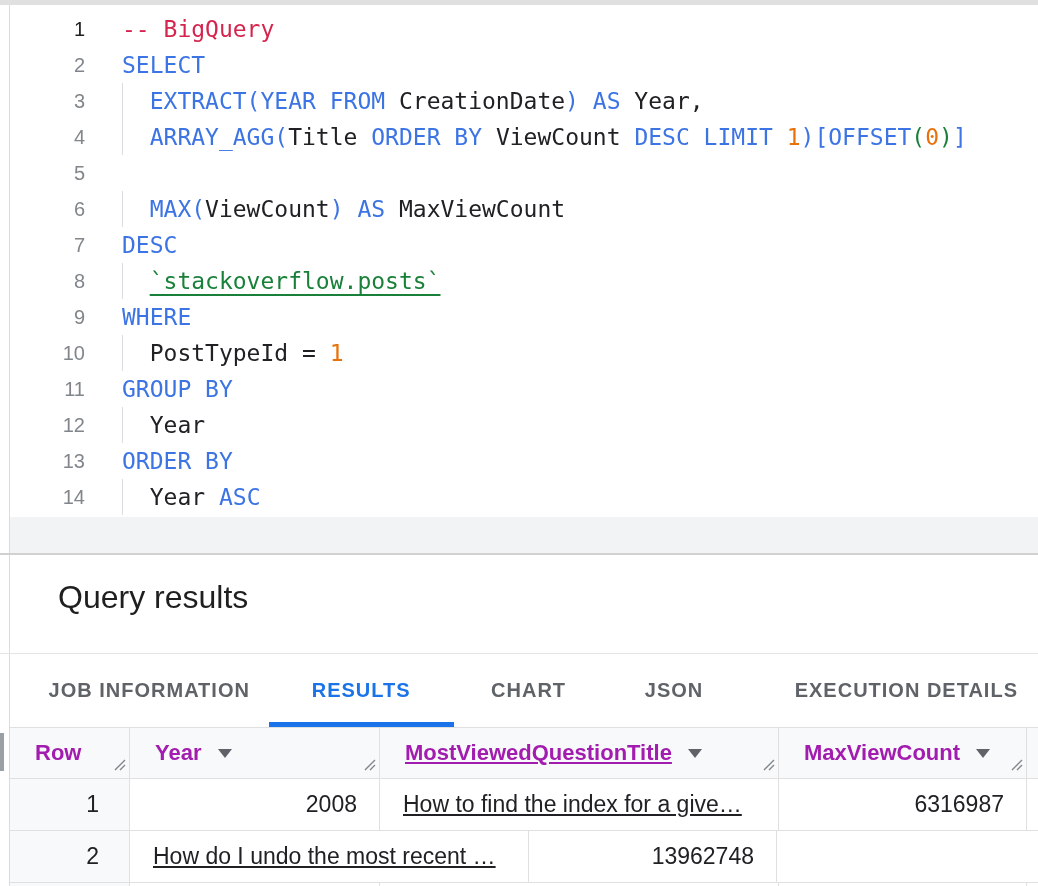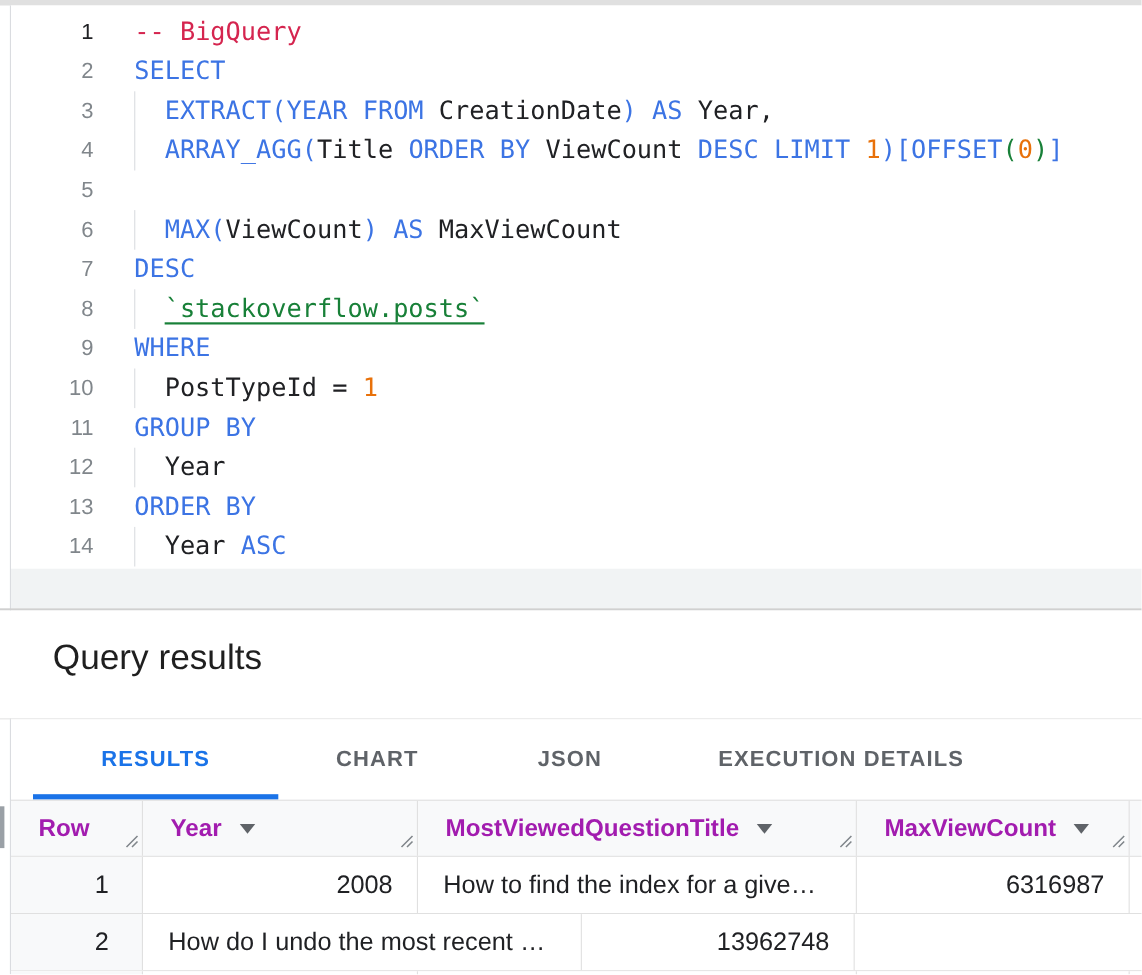--- a/index.html
+++ b/index.html
@@ -25,21 +25,21 @@
   .tk-gp{color:#188038;}
   .tk-lnk{color:#188038;text-decoration:underline;text-underline-offset:5px;cursor:pointer;}
   .tk-g{display:inline-block;width:2ch;height:36px;vertical-align:top;border-left:1px solid #dadce0;box-sizing:border-box;}
 
   
   .gap-strip{position:absolute;left:10px;top:517px;right:0;height:36px;background:#f1f3f4;}
   .divider-strong{position:absolute;left:0;top:553px;width:1038px;height:2px;background:#d0d0d0;}
   .divider-light{position:absolute;left:0;top:653px;width:1038px;height:1px;background:#e4e4e4;}
 
   
-  .qr-section{position:absolute;left:0;top:555px;right:0;height:98px;background:#fff;}
+  .qr-section{position:absolute;left:10px;top:555px;right:0;height:98px;background:#fff;}
   .qr-title{position:absolute;left:48px;top:24px;font-size:32px;font-weight:400;color:#1f1f1f;}
 
   
   .tabbar{position:absolute;left:10px;top:654px;right:0;height:73px;background:#fff;
           display:flex;align-items:stretch;padding-left:20px;}
   .tab{position:relative;display:flex;align-items:center;justify-content:center;
        font-size:20px;font-weight:bold;letter-spacing:1px;color:#5f6368;cursor:pointer;
        box-sizing:border-box;white-space:nowrap;}
   .tab.active{color:#1a73e8;}
   .tab.active::after{content:"";position:absolute;left:0;right:0;bottom:0;height:5px;background:#1a73e8;}
@@ -55,21 +55,21 @@
   .hcell .rsz{position:absolute;right:3px;bottom:1px;cursor:col-resize;}
   .trow{display:flex;height:51px;background:#fff;border-bottom:1px solid #e0e0e0;}
   .trow.sliver{height:5px;border-bottom:none;}
   .cell{box-sizing:border-box;border-right:1px solid #e0e0e0;font-size:23px;color:#202124;
         display:flex;align-items:center;overflow:hidden;white-space:nowrap;}
   .cell.num{justify-content:flex-end;padding-right:22px;}
   .cell.rownum{background:#f8f9fa;justify-content:flex-end;padding-right:30px;}
   .cell.txt{padding-left:23px;}
   .c0{width:120px;flex:0 0 auto;}
   .c1{width:250px;flex:0 0 auto;}
-  .c2{width:399px;flex:0 0 auto;}
+  .c2{width:399px;flex:0 0 auto;text-decoration:underline;}
   .c3{width:248px;flex:0 0 auto;}
   .cfill{flex:1 1 auto;border-right:none;}
 
   
   .vthumb{position:absolute;left:0;top:733px;width:4px;height:38px;background:#9aa0a6;cursor:pointer;}
 </style>
 </head>
 <body>
 
 <div id="screen">
@@ -137,20 +137,23 @@
   <div class="gap-strip"></div>
   <div class="divider-strong"></div>
 
   <div class="qr-section">
     <div class="qr-title">Query results</div>
   </div>
 
   <div class="divider-light"></div>
 
   <div class="tabbar" id="tabbar">
+      <div class="tab" style="width: 287px;">
+        <span>JOB INFORMATION</span>
+      </div>
       <div class="tab active" style="width: 223px; align-items: center;">
         <span>RESULTS</span>
       </div>
       <div class="tab" style="width: 180px;">
         <span>CHART</span>
       </div>
       <div class="tab" style="width: 170px;">
         <span>JSON</span>
       </div>
       <div class="tab" style="padding-left: 50px; padding-right: 20px;">

